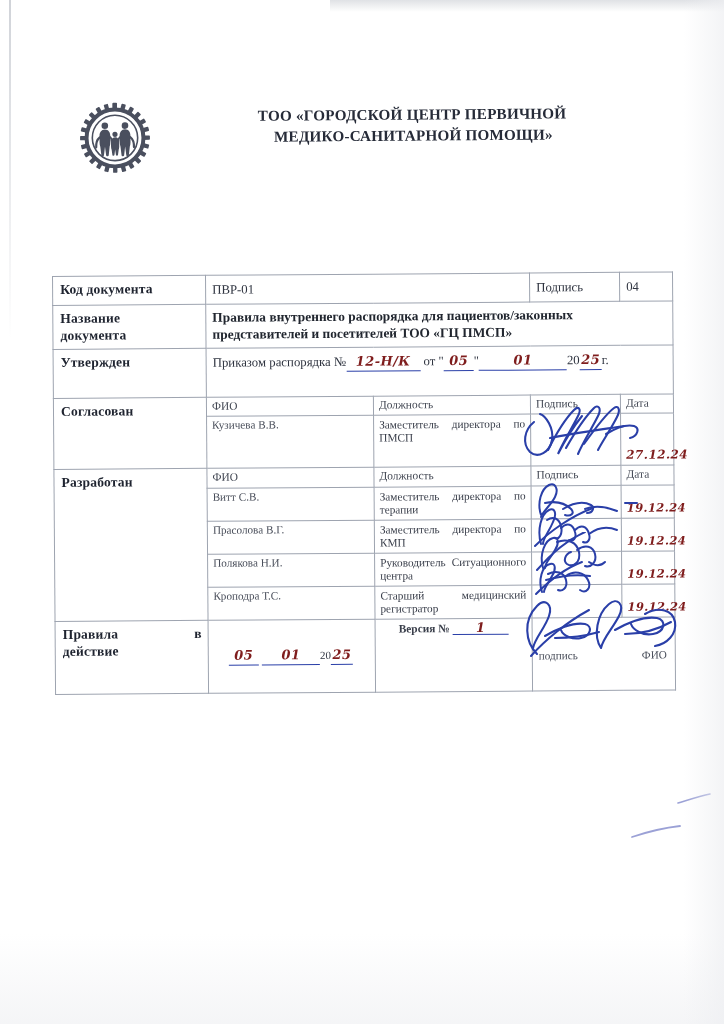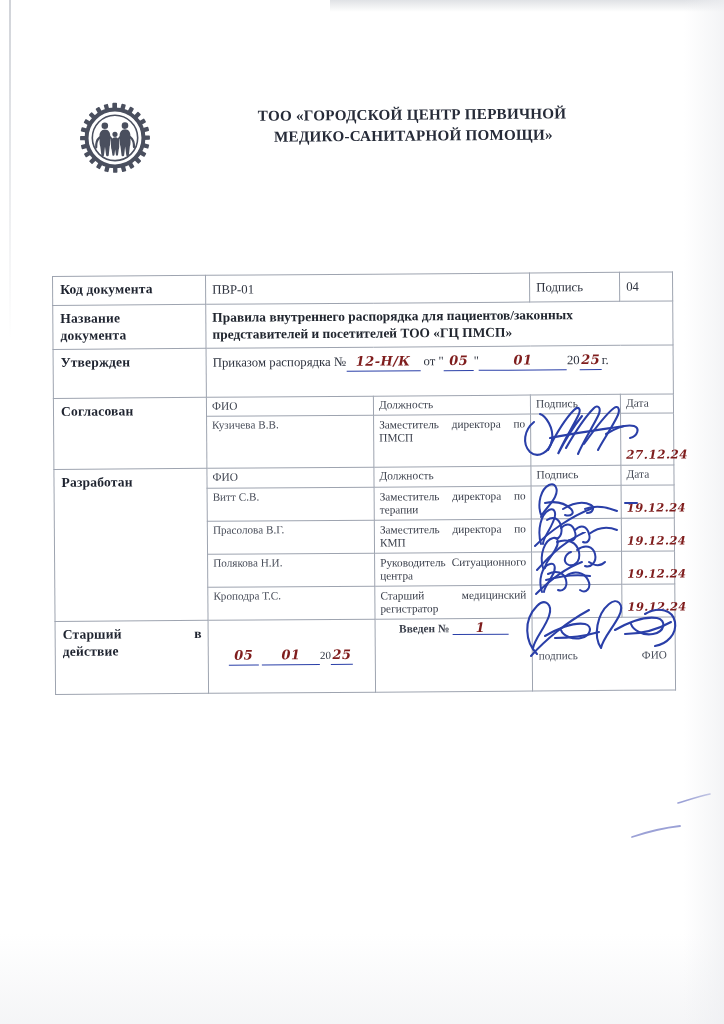--- a/index.html
+++ b/index.html
@@ -336,33 +336,33 @@
         <td class="pos">Старший медицинский регистратор</td>
         <td></td>
         <td style="vertical-align:bottom;text-align:right;padding-bottom:2px">
           <span class="ink hw-date" style="font-size:11.5px">19.12.24</span>
         </td>
       </tr>
 
       <tr>
         <td class="lbl spread">
           <div style="display:flex;justify-content:space-between">
-            <span>Старший</span>
+            <span>Правила</span>
             <span>в</span>
           </div>
           <div>действие</div>
         </td>
         <td class="mid" style="height:62px;vertical-align:middle">
           <span class="intro-date">
             <span class="ul ink hw-date" style="width:30px">05</span>
             <span class="ul ink hw-date" style="width:58px">01</span><span style="font-size:11px">20</span><span class="ul ink hw-date" style="width:22px">25</span>
           </span>
         </td>
         <td class="copy-cell">
-          <span>Введен №</span>
+          <span>Версия №</span>
           <span class="ul ink" style="width:56px;font-size:13px">1</span>
         </td>
         <td colspan="2" style="padding:0">
           <div class="sig-foot">
             <span class="s1">подпись</span>
             <span class="s2">ФИО</span>
           </div>
         </td>
       </tr>
 

